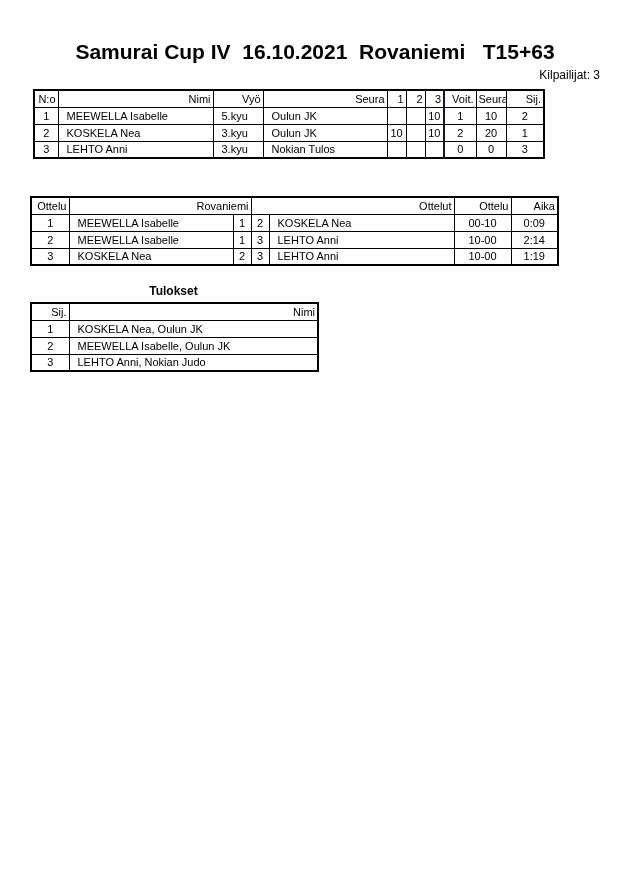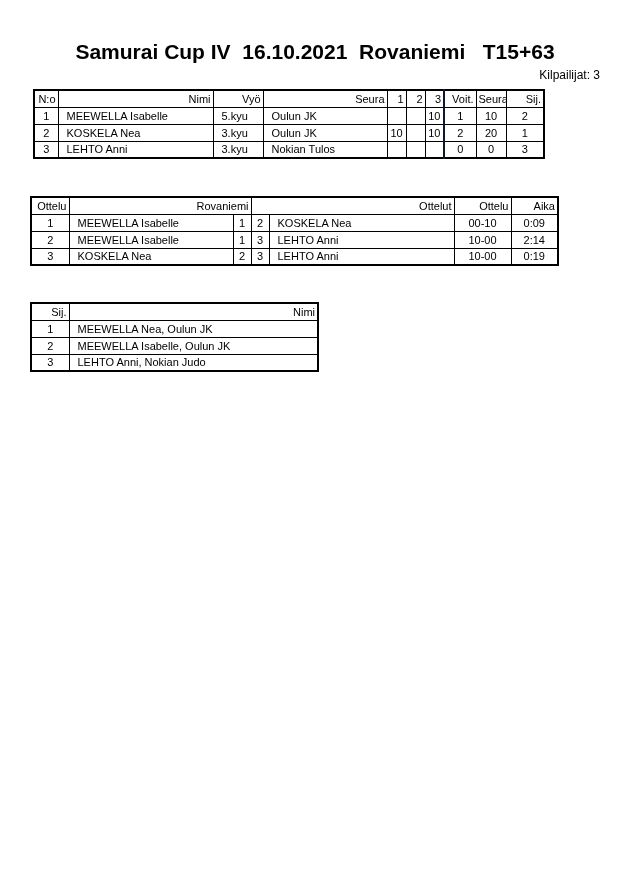--- a/index.html
+++ b/index.html
@@ -171,41 +171,42 @@
         <td class="ctr">10-00</td>
         <td class="ctr">2:14</td>
       </tr>
       <tr>
         <td class="ctr">3</td>
         <td class="lft">KOSKELA Nea</td>
         <td class="ctr">2</td>
         <td class="ctr">3</td>
         <td class="lft">LEHTO Anni</td>
         <td class="ctr">10-00</td>
-        <td class="ctr">0:19</td>
+        <td class="ctr">1:19</td>
       </tr>
     </tbody>
   </table>
 
+  <div class="heading h-tulokset">Tulokset</div>
 
   <table class="t3">
     <colgroup>
       <col style="width:38px">
         <col style="width:249px">
     </colgroup>
     <thead>
       <tr>
         <th>Sij.</th>
         <th>Nimi</th>
       </tr>
     </thead>
     <tbody>
       <tr>
         <td class="ctr">1</td>
-        <td class="lft">MEEWELLA Nea, Oulun JK</td>
+        <td class="lft">KOSKELA Nea, Oulun JK</td>
       </tr>
       <tr>
         <td class="ctr">2</td>
         <td class="lft">MEEWELLA Isabelle, Oulun JK</td>
       </tr>
       <tr>
         <td class="ctr">3</td>
         <td class="lft">LEHTO Anni, Nokian Judo</td>
       </tr>
     </tbody>

